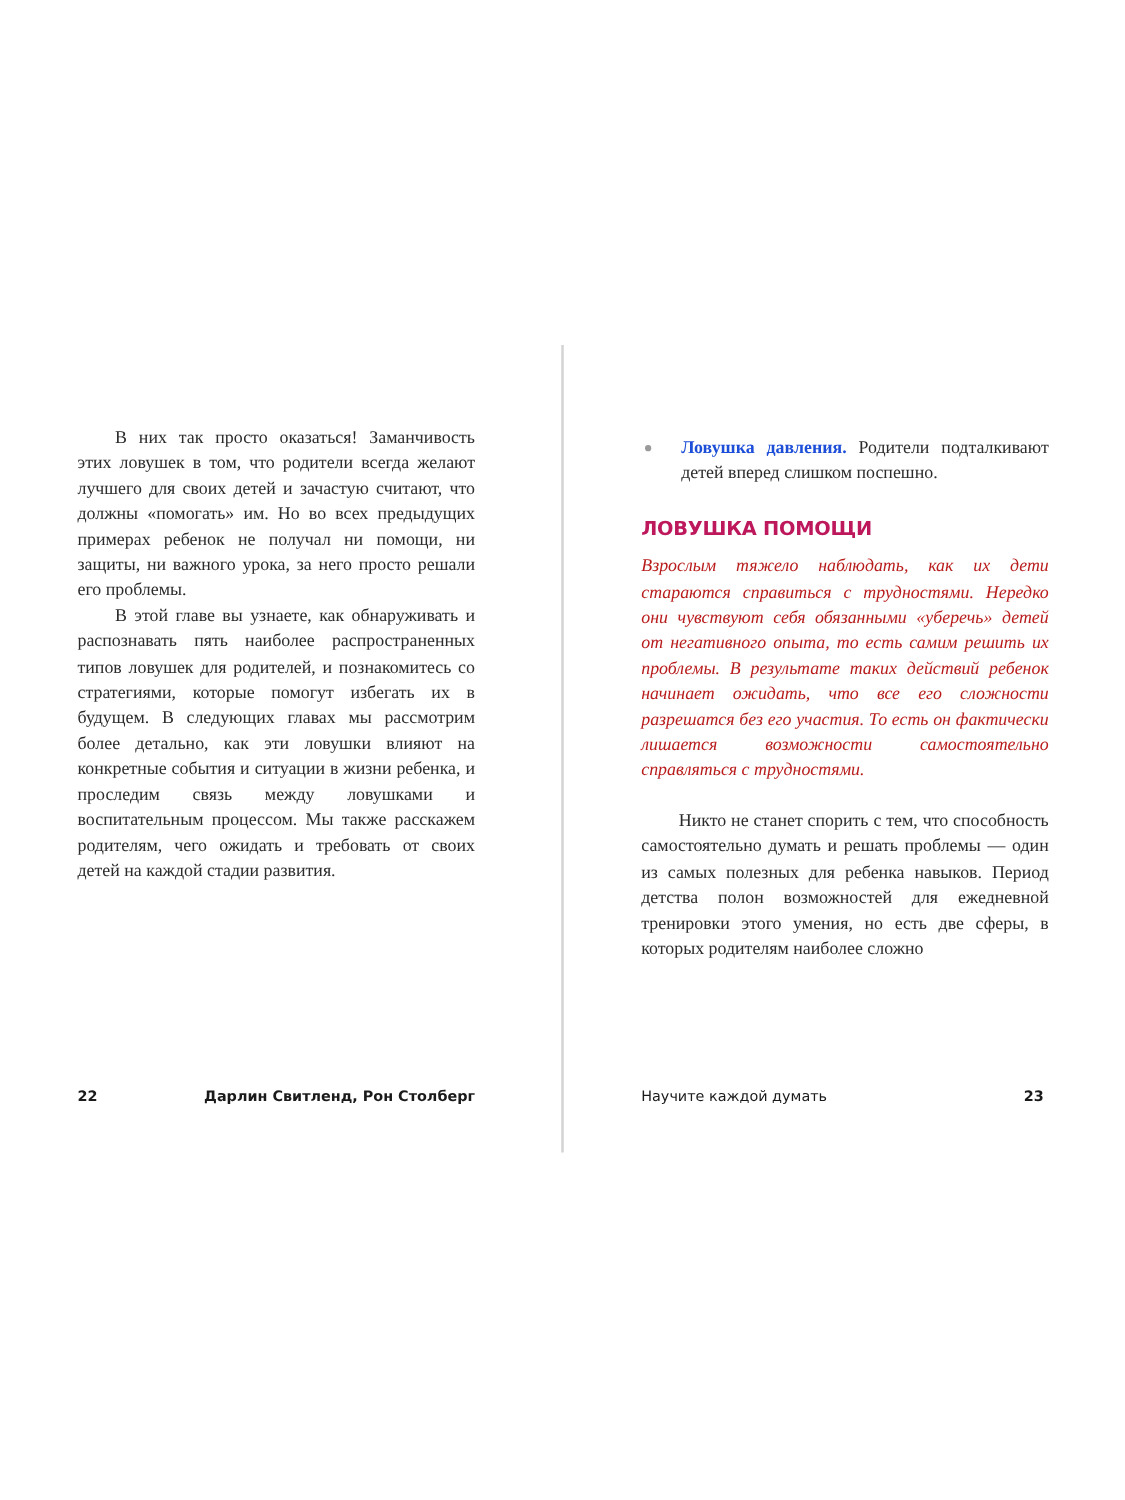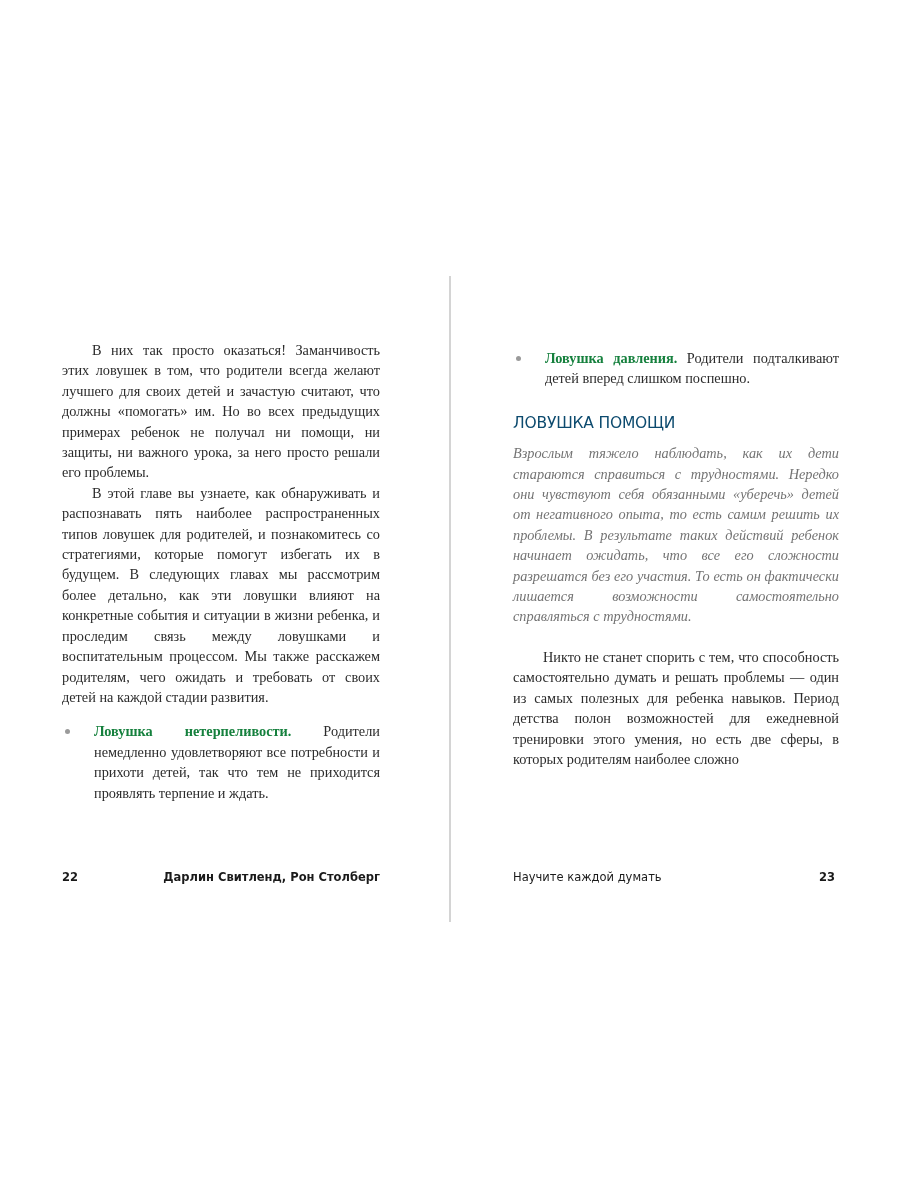--- a/index.html
+++ b/index.html
@@ -7,39 +7,35 @@
   .page { position:absolute; top:0; }
   .left { left:62px; width:318px; }
   .right { left:513px; width:326px; }
   .divider { position:absolute; left:449px; top:276px; width:2px; height:646px; background:#d4d4d4; }
   .body-text { font-family:"Liberation Serif", serif; font-size:14.3px; line-height:20.4px; text-align:justify; color:#2b2b2b; }
   .para { margin:0; text-indent:30px; }
   .text-block { position:absolute; }
   .bullets { list-style:none; margin:0; padding:0; }
   .bullets li { position:relative; padding-left:32px; margin-bottom:10px; }
   .bullets li .dot { position:absolute; left:3px; top:8px; width:5px; height:5px; border-radius:50%; background:#9a9a9a; }
-  .bullets b { font-weight:bold; color:#15803d; }
-  .heading { font-family:"DejaVu Sans", sans-serif; font-weight:normal; font-size:15.5px; letter-spacing:-0.2px; color:#0c4a6e; margin:0; }
-  .lead { font-family:"Liberation Serif", serif; font-style:italic; font-size:14.3px; line-height:20.4px; text-align:justify; color:#737373; margin:0; }
+  .bullets b { font-weight:bold; color:#1d4ed8; }
+  .heading { font-family:"DejaVu Sans", sans-serif; font-weight:bold; font-size:15.5px; letter-spacing:-0.2px; color:#be185d; margin:0; }
+  .lead { font-family:"Liberation Serif", serif; font-style:italic; font-size:14.3px; line-height:20.4px; text-align:justify; color:#b91c1c; margin:0; }
   .footer { position:absolute; top:870px; font-family:"DejaVu Sans", sans-serif; font-size:11.5px; color:#1a1a1a; }
   .footer .num { font-weight:bold; }
   .footer .title-bold { font-weight:bold; }
 </style>
 </head>
 <body>
 
 <div class="page left">
   <div class="text-block body-text" style="top:340px; width:318px;">
     <p class="para">В них так просто оказаться! Заманчивость этих ловушек в том, что родители всегда желают лучшего для своих детей и зачастую считают, что должны «помогать» им. Но во всех предыдущих примерах ребенок не получал ни помощи, ни защиты, ни важного урока, за него просто решали его проблемы.</p>
     <p class="para">В этой главе вы узнаете, как обнаруживать и распознавать пять наиболее распространенных типов ловушек для родителей, и познакомитесь со стратегиями, которые помогут избегать их в будущем. В следующих главах мы рассмотрим более детально, как эти ловушки влияют на конкретные события и ситуации в жизни ребенка, и проследим связь между ловушками и воспитательным процессом. Мы также расскажем родителям, чего ожидать и требовать от своих детей на каждой стадии развития.</p>
     <ul class="bullets" style="margin-top:14px;">
-      <li>
-        <span class="dot"></span>
-        <b>Ловушка нетерпеливости.</b><span> Родители немедленно удовлетворяют все потребности и прихоти детей, так что тем не приходится проявлять терпение и ждать.</span>
-      </li>
     </ul>
   </div>
   <div class="footer" style="left:0; width:318px;">
     <span class="num" style="position:absolute; left:0;">22</span>
     <span class="title-bold" style="position:absolute; right:0; white-space:nowrap;text-align:right;">Дарлин Свитленд, Рон Столберг</span>
   </div>
 </div>
 
 <div class="divider"></div>
 

